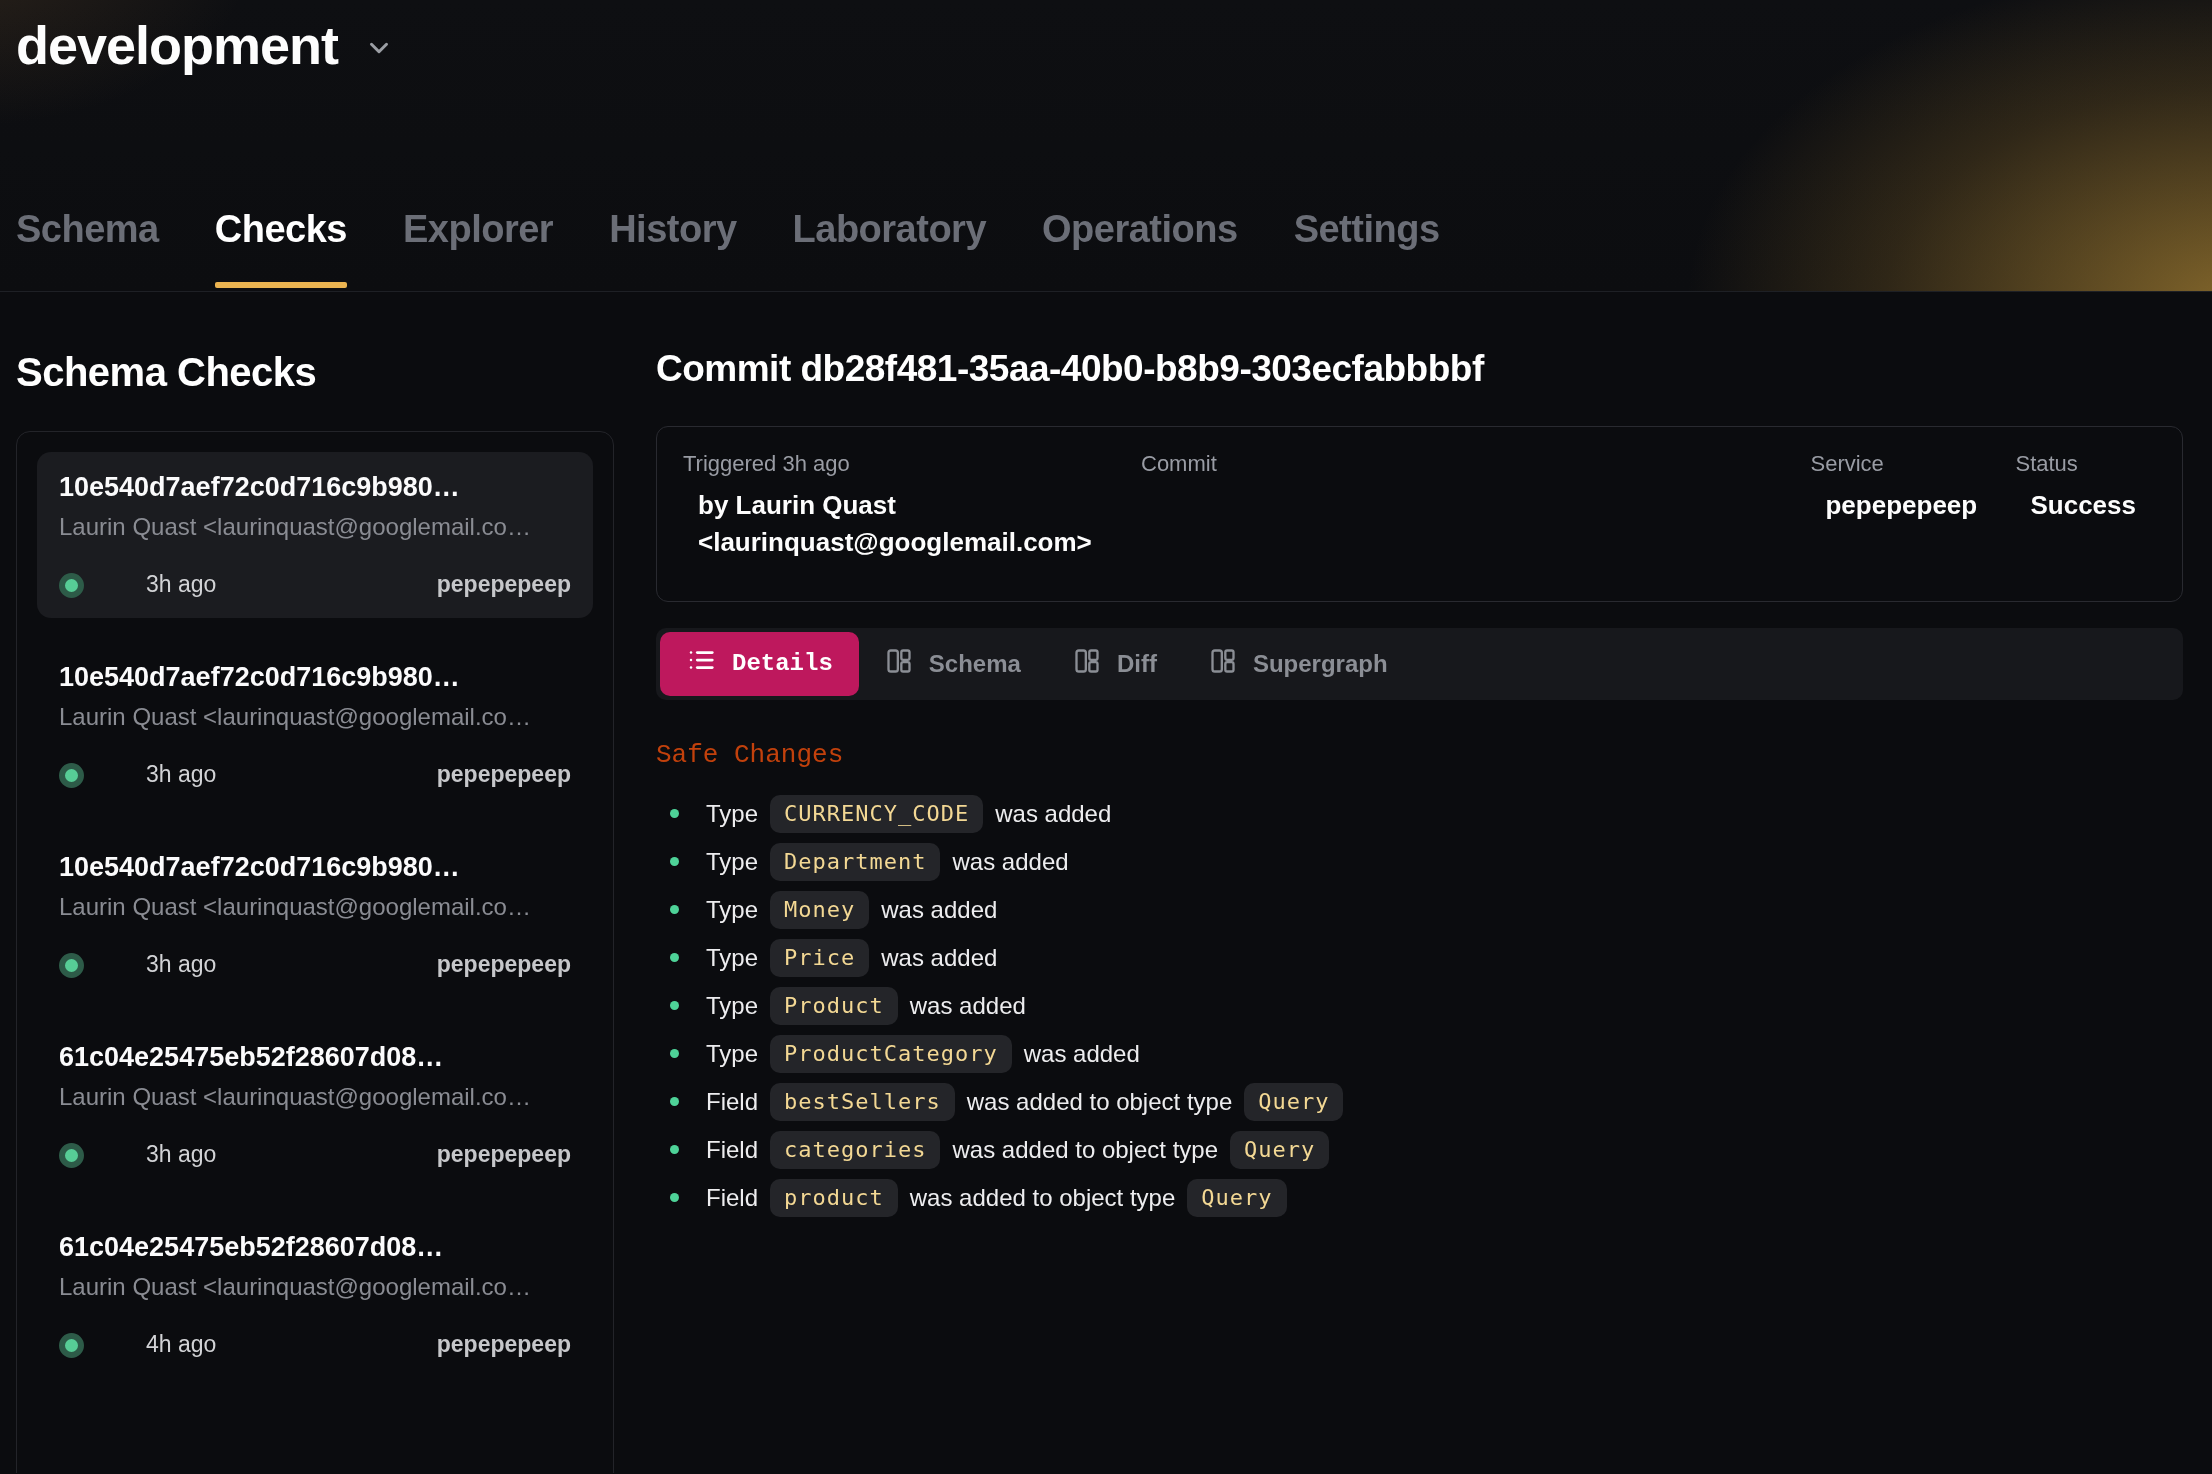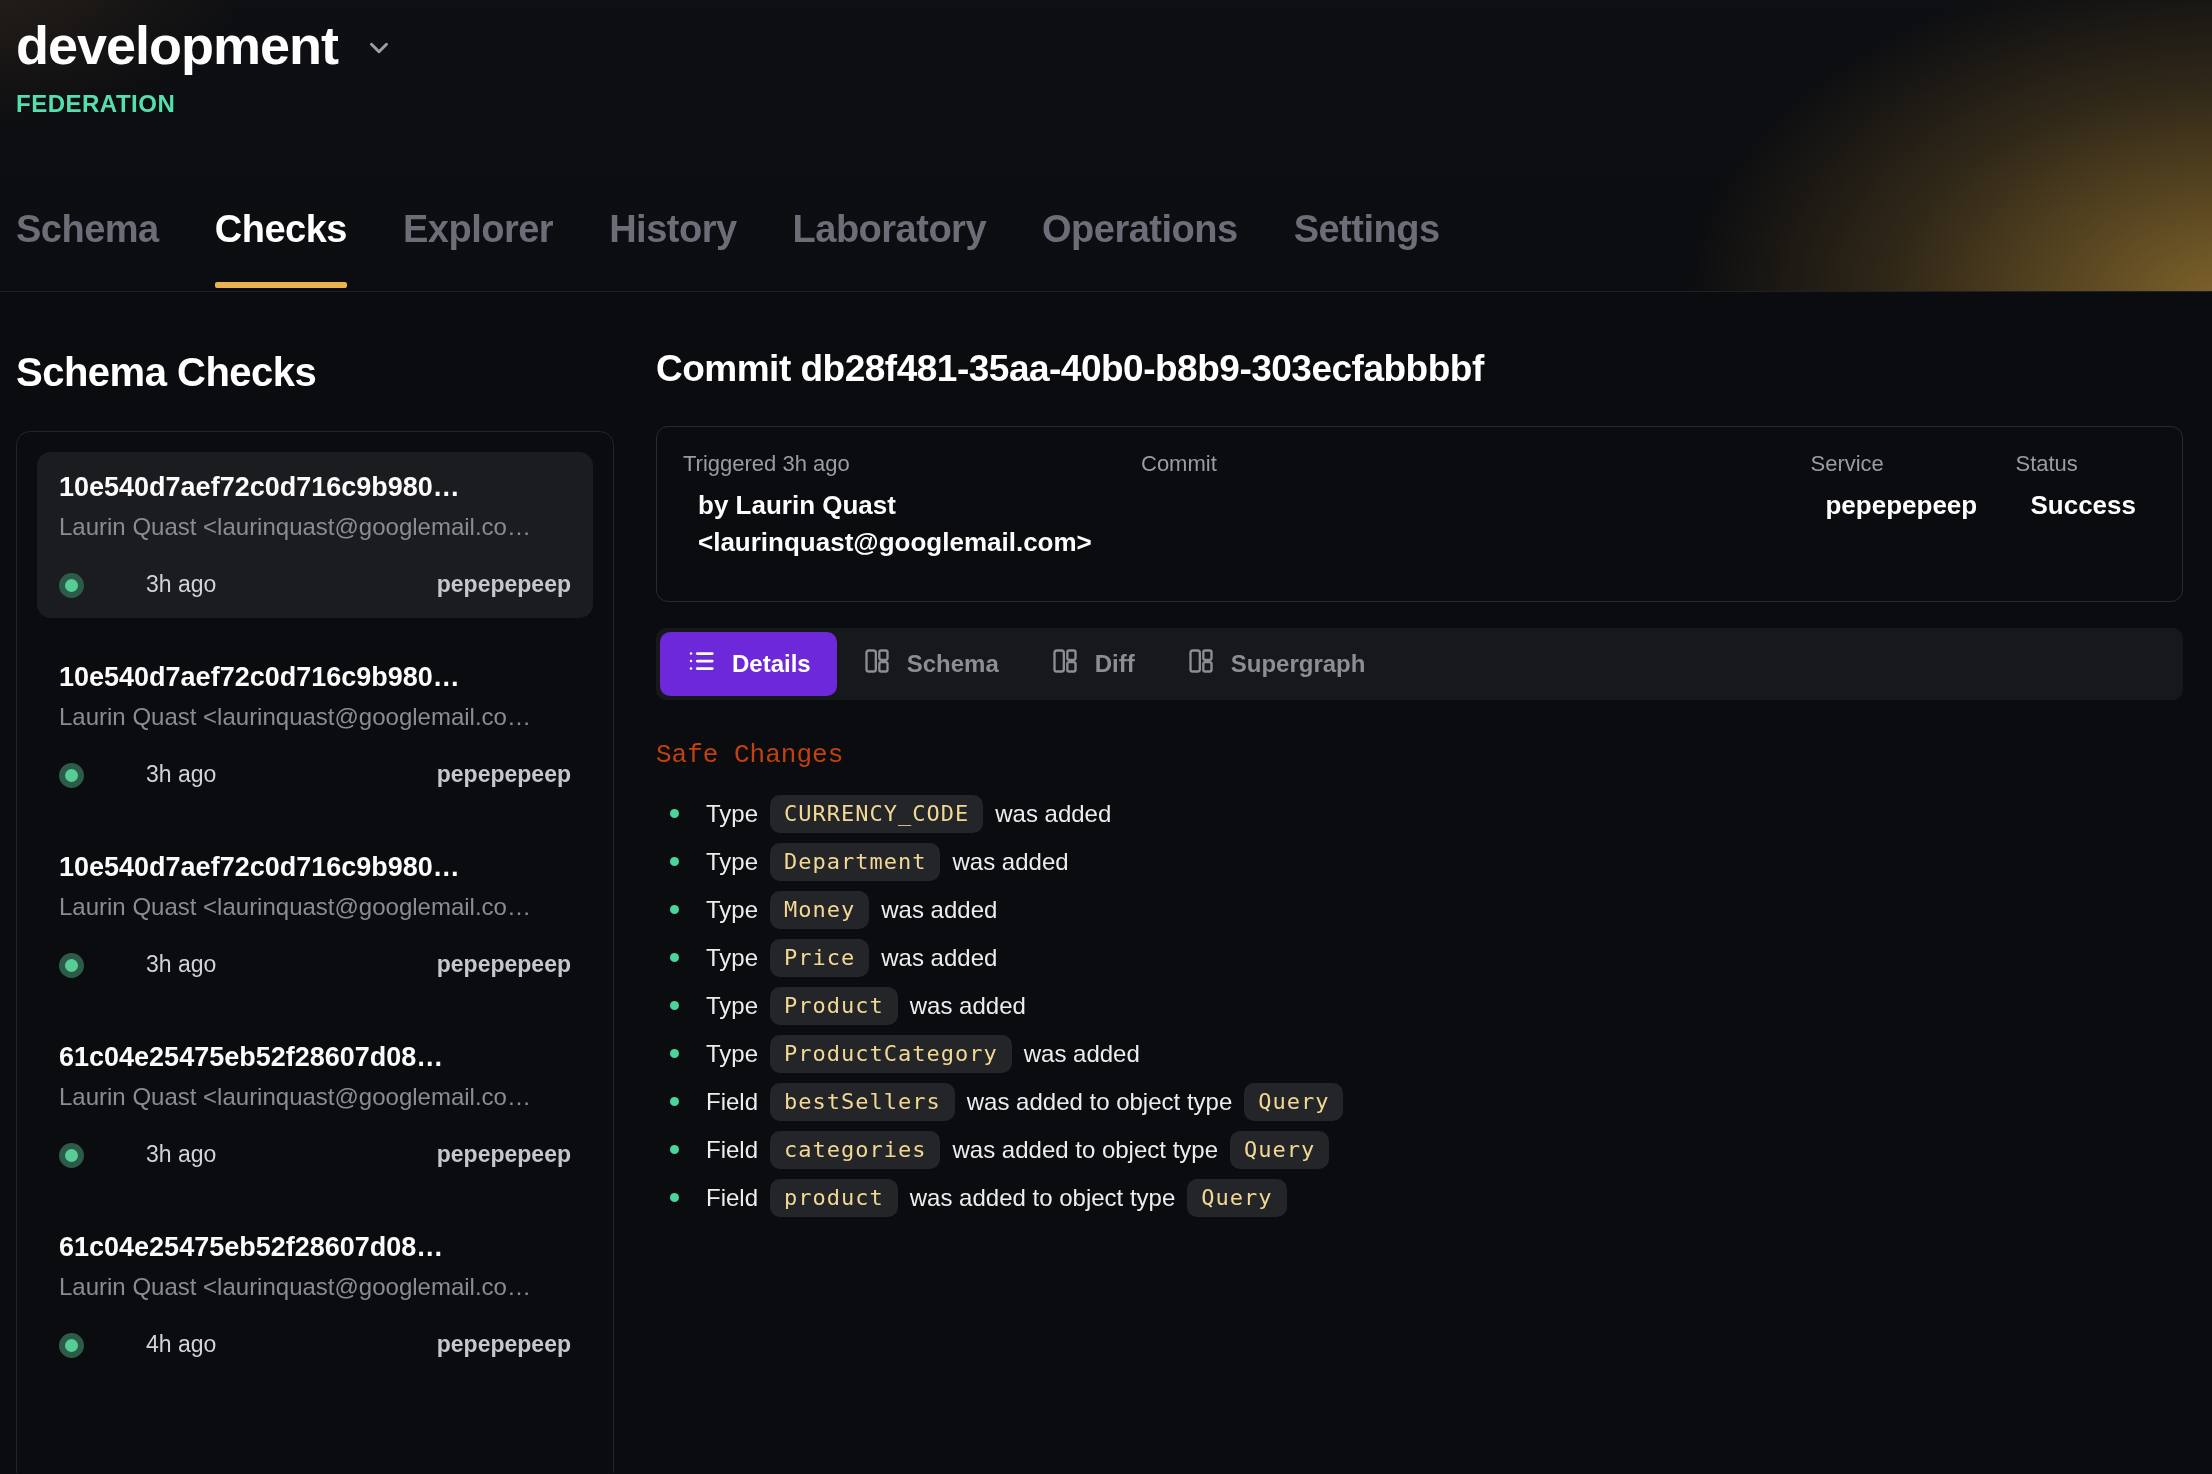--- a/index.html
+++ b/index.html
@@ -87,21 +87,21 @@
 
   .detail-tabs {
     margin-top: 26px; background: #17181c; border-radius: 10px;
     padding: 4px; display: flex; align-items: stretch;
   }
   .detail-tab {
     display: flex; align-items: center; gap: 16px;
     padding: 0 26px; height: 64px; border-radius: 10px;
     font-size: 24px; font-weight: 600; color: #8b8e95; cursor: pointer;
   }
-  .detail-tab.active { background: #6d28d9; color: #ffffff; }
+  .detail-tab.active { background: #be185d; color: #ffffff; font-family: Liberation Mono, monospace; }
   .detail-tab svg { flex-shrink: 0; }
 
   .section-title { margin: 40px 0 22px; font-size: 26px; font-weight: 500; color: #c2410c; font-family: Liberation Mono, monospace; }
 
   .changes { list-style: none; }
   .change-row { display: flex; align-items: center; min-height: 44px; margin-bottom: 4px; font-size: 24px; color: #ededef; }
   .bullet { width: 9px; height: 9px; border-radius: 50%; background: #4ed398; margin: 0 27px 0 14px; flex-shrink: 0; }
   .code-chip {
     margin: 0 12px; padding: 7px 14px; border-radius: 10px;
     background: #242529; color: #f3d894;
@@ -115,21 +115,20 @@
 <header class="header">
   <div class="brand">
     <div class="org-row">
       <span class="org-name">development</span>
       <span class="org-chevron">
         <svg width="30" height="30" viewBox="0 0 24 24" fill="none" stroke="currentColor" stroke-width="2.4" stroke-linecap="round" stroke-linejoin="round">
             <polyline points="6 9 12 15 18 9"></polyline>
           </svg>
       </span>
     </div>
-    <div class="fed-badge">FEDERATION</div>
   </div>
 
   <nav class="nav-tabs">
 
       <a class="nav-tab"><span>Schema</span></a>
 
       <a class="nav-tab active"><span>Checks</span></a>
 
       <a class="nav-tab"><span>Explorer</span></a>
 

